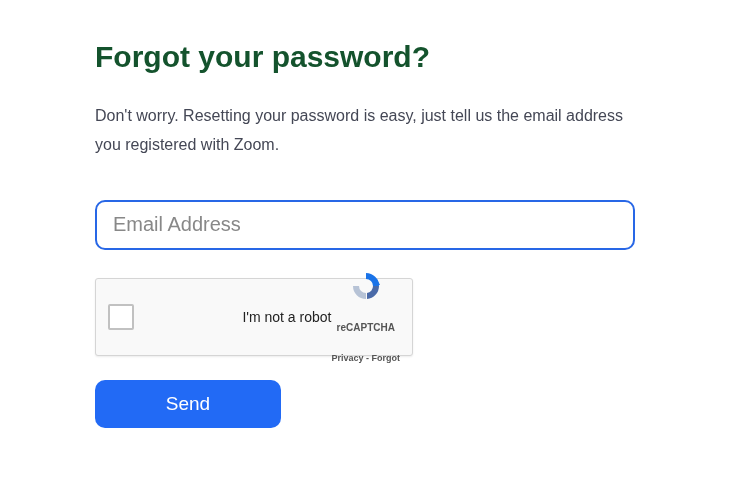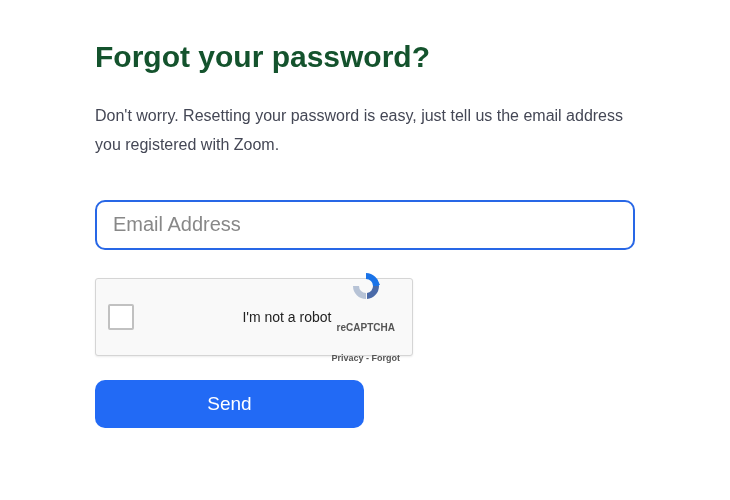--- a/index.html
+++ b/index.html
@@ -78,21 +78,21 @@
     .captcha-brand {
       font-size: 10px;
       color: #555;
     }
     .captcha-links {
       font-size: 9px;
       color: #555;
     }
     .send-button {
       margin-top: 24px;
-      width: 269px;
+      width: 186px;
       height: 48px;
       background: #226af5;
       color: #fff;
       border: none;
       border-radius: 10px;
       font-size: 19px;
       font-weight: 500;
       cursor: pointer;
     }
     .recaptcha-icon svg {

